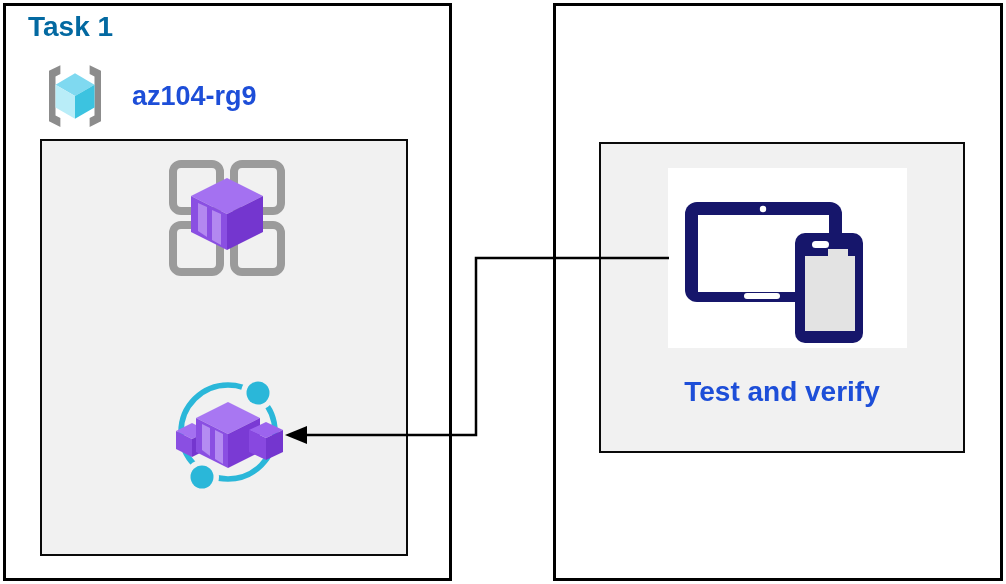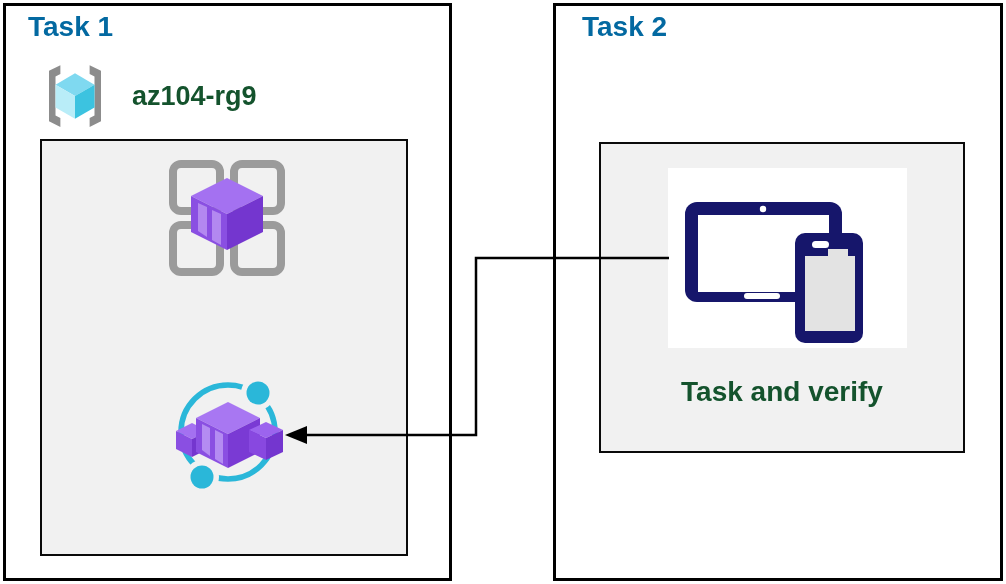--- a/index.html
+++ b/index.html
@@ -16,21 +16,21 @@
     position:absolute;font-size:28px;font-weight:bold;color:#0369a1;letter-spacing:0px;
   }
   #task1-title{left:28px;top:11px;}
   #task2-title{left:582px;top:11px;}
   .sub-box{
     position:absolute;background:#f1f1f1;border:2px solid #0a0a0a;box-sizing:border-box;
   }
   #subbox1{left:40px;top:139px;width:368px;height:417px;}
   #subbox2{left:599px;top:142px;width:366px;height:311px;}
   .node-label{
-    position:absolute;font-weight:bold;color:#14532d;font-size:28px;text-align:center;
+    position:absolute;font-weight:bold;color:#1d4ed8;font-size:28px;text-align:center;
     line-height:35px;
   }
   #rg-label{left:132px;top:79px;font-size:27px;text-align:left;}
   #cae-label{left:60px;top:284px;width:330px;}
   #ca-label{left:40px;top:497px;width:368px;}
   #tv-label{left:599px;top:374px;width:366px;}
   .icon{position:absolute;}
   #rg-icon{left:36px;top:56px;width:78px;height:80px;}
   #cae-icon{left:165px;top:156px;width:124px;height:124px;}
   #ca-icon{left:170px;top:378px;width:120px;height:118px;}
@@ -87,38 +87,37 @@
     <polygon points="90,40 90,74 58,90 58,56" fill="#7a3ad4"></polygon>
     <polygon points="32,46 40,50 40,78 32,72" fill="#b48cf2"></polygon>
     <polygon points="45,52 53,56 53,86 45,81" fill="#b48cf2"></polygon>
 
     <polygon points="96,44 113,52 96,60 79,52" fill="#9c64ee"></polygon>
     <polygon points="79,52 96,60 96,82 79,74" fill="#8848e0"></polygon>
     <polygon points="113,52 113,74 96,82 96,60" fill="#7436cf"></polygon>
   </svg>
 
   <div class="task-box" id="task2-box"></div>
-  <div class="task-title" id="task2-title">Task 2</div>
 
   <div class="sub-box" id="subbox2"></div>
 
   <div class="icon" id="device-tile">
     <svg id="devices-icon" viewBox="0 0 239 180">
 
       <rect x="17" y="34" width="157" height="100" rx="12" fill="#16166b"></rect>
       <rect x="30" y="47" width="131" height="77" fill="#ffffff"></rect>
       <circle cx="95" cy="41" r="3.2" fill="#ffffff"></circle>
       <rect x="76" y="125" width="36" height="6" rx="3" fill="#ffffff"></rect>
 
       <rect x="127" y="65" width="68" height="110" rx="10" fill="#16166b"></rect>
       <rect x="137" y="88" width="50" height="75" fill="#e3e3e3"></rect>
       <rect x="160" y="81" width="20" height="8" fill="#e3e3e3"></rect>
       <rect x="144" y="73" width="17" height="7" rx="3.5" fill="#ffffff"></rect>
     </svg>
   </div>
-  <div class="node-label" id="tv-label">Task and verify</div>
+  <div class="node-label" id="tv-label">Test and verify</div>
 
   <svg id="connector-layer">
     <path d="M669 258 H476 V435 H306" stroke="#000000" stroke-width="2.5" fill="none"></path>
     <polygon points="285,435 307,426 307,444" fill="#000000"></polygon>
   </svg>
 
 </div>
 
 </body></html>

